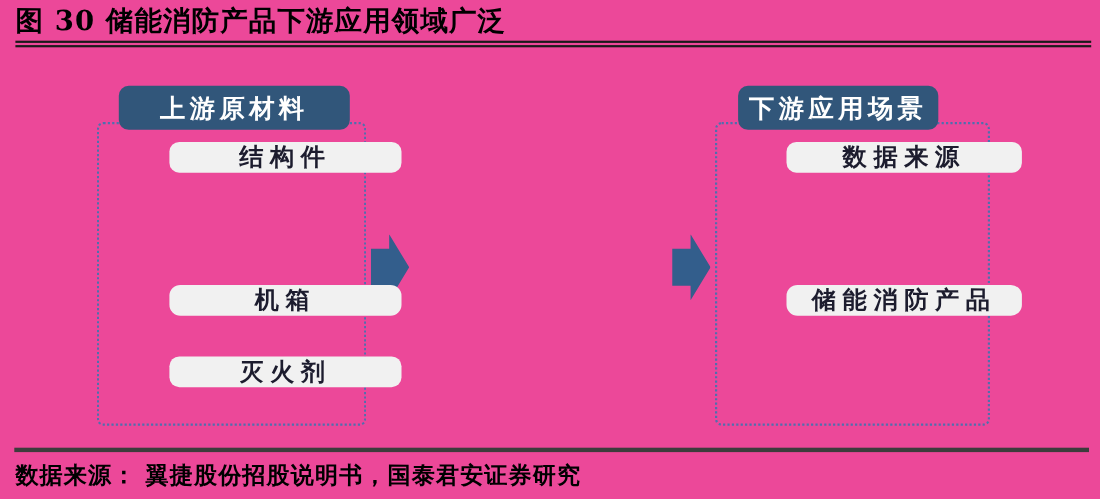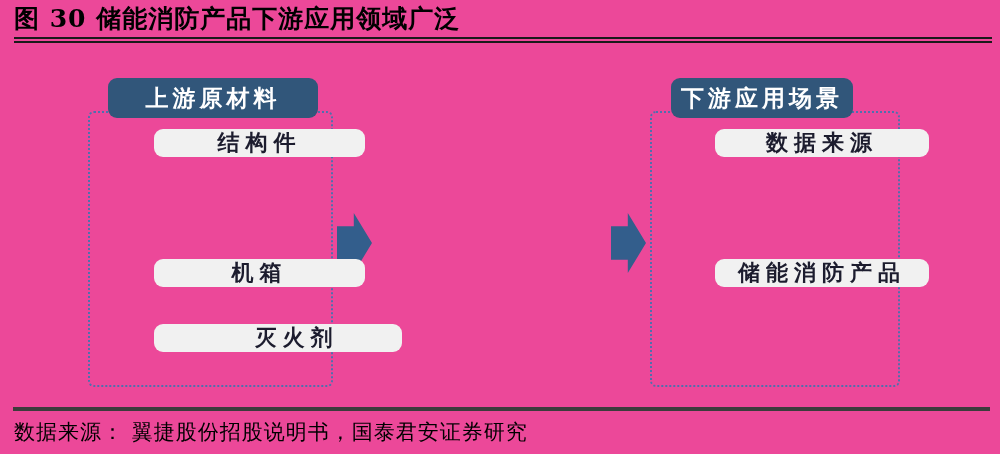--- a/index.html
+++ b/index.html
@@ -42,21 +42,21 @@
     position:absolute;height:28px;
     background:var(--item-bg,#f1f1f1);
     border-radius:9px;
     color:var(--text-dark,#1c1c2e);
     font-size:22px;font-weight:bold;letter-spacing:6px;
     display:flex;align-items:center;justify-content:center;
     white-space:nowrap;z-index:1;margin-left:47px;
   }
   .item.ucol{left:107px;width:211px;}
   .item.dcol{left:668px;width:214px;}
-  .r1{top:129px;} .r2{top:194px;} .r3{top:259px;} .r4{top:324px;padding-left:37px;}
+  .r1{top:129px;} .r2{top:194px;} .r3{top:259px;border-radius:10px;} .r4{top:324px;}
   
   .center-box{
     position:absolute;left:389px;top:221px;width:213px;height:44px;
     background:var(--center-bg,#7a94c5);
     border:2px solid #8fa6d2;border-radius:10px;
     box-sizing:border-box;
     color:#ffffff;font-size:23px;font-weight:bold;letter-spacing:3px;
     display:flex;align-items:center;justify-content:center;
     white-space:nowrap;
   }
@@ -67,21 +67,21 @@
   }
   .flow-arrow.a1{left:337px;}
   .flow-arrow.a2{left:611px;}
   
   .bottom-rule{
     position:absolute;left:13px;top:407px;width:977px;height:4px;
     background:#3c3c3c;
   }
   .source-note{
     position:absolute;left:14px;top:418px;
-    font-size:21px;font-weight:400;color:#000000;
+    font-size:21px;font-weight:700;color:#000000;
     letter-spacing:1px;white-space:nowrap;text-align:right;
   }
 </style>
 </head>
 <body>
 
 <div class="page">
 
   <div class="fig-title">图 30 储能消防产品下游应用领域广泛</div>
 

